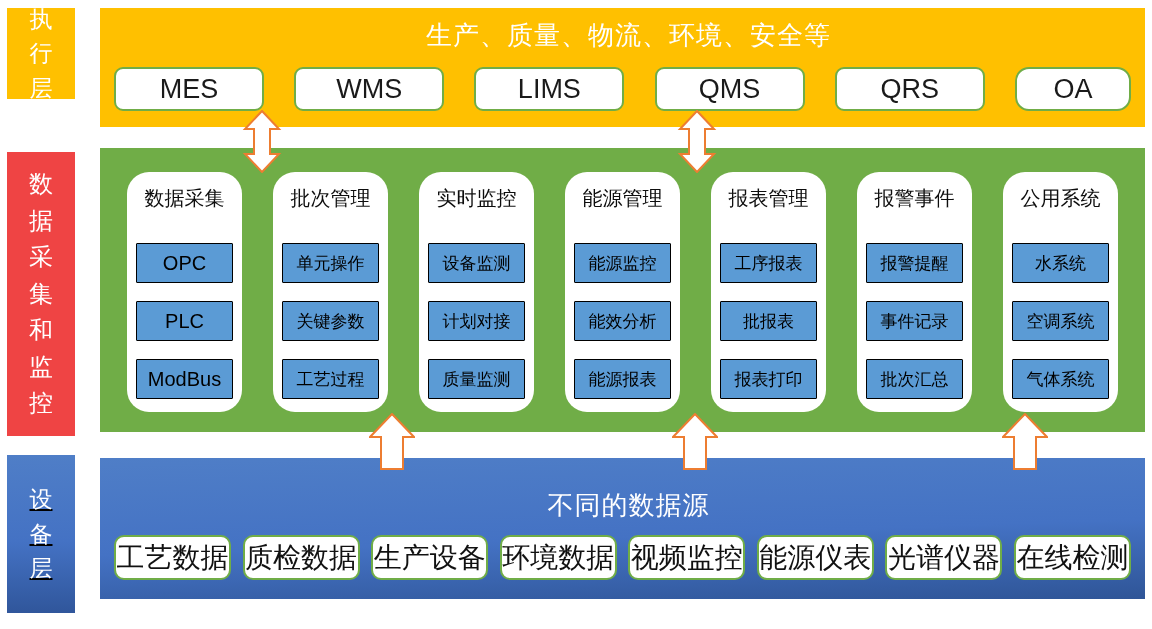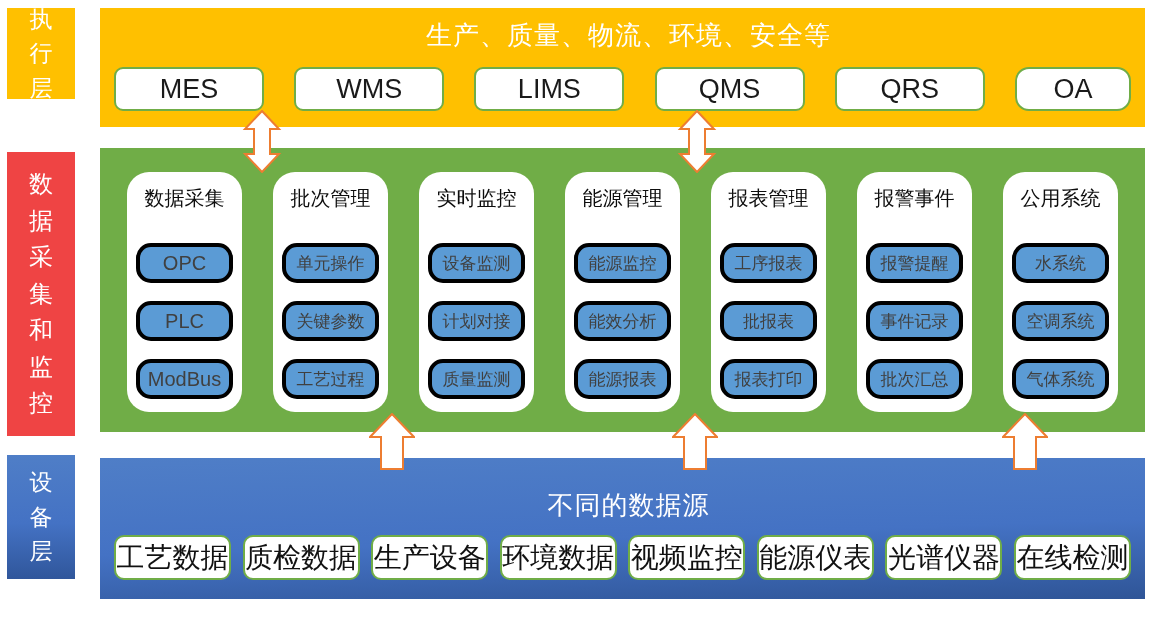--- a/index.html
+++ b/index.html
@@ -7,21 +7,21 @@
   body {
     width:1152px; height:629px; position:relative; overflow:hidden;
     font-family:"Liberation Sans", sans-serif;
   }
   .stage { position:absolute; inset:0; }
 
   
   .side { position:absolute; left:7px; width:68px; display:flex; align-items:center; justify-content:center; }
   .side-exec { top:8px;  height:91px; background:#FFC000; }
   .side-mon  { top:152px; height:284px; background:#ef4444; }
-  .side-dev  { top:455px; height:124px; background:linear-gradient(180deg,#4F7EC7 0%, #4472C4 55%, #30569B 100%); }
+  .side-dev  { top:455px; height:158px; background:linear-gradient(180deg,#4F7EC7 0%, #4472C4 55%, #30569B 100%);text-decoration:underline; }
   .vtext {
     width:1.15em; color:#ffffff; font-size:23px; line-height:1.5;
     text-align:center; word-break:break-all; overflow-wrap:anywhere;
   }
   .side-mon .vtext { font-size:24px; line-height:1.52; }
 
   
   .panel { position:absolute; left:100px; width:1045px; }
   .panel-exec { top:8px; height:119px; background:#FFC000; }
   .panel-title {
@@ -50,23 +50,23 @@
     width:115px; background:#ffffff; border-radius:22px;
     display:flex; flex-direction:column; align-items:center;
     padding:12px 9px 18px 9px;
   }
   .card-title {
     font-size:20px; color:#0d0d0d; line-height:1.45; margin-bottom:12px;
     white-space:nowrap;
   }
   .chip {
     width:97px; height:40px; flex:0 0 40px; background:#5B9BD5;
-    border:4px solid #000000; border-radius:15px;
+    border:1px solid #000000; border-radius:1px;
     display:flex; align-items:center; justify-content:center;
-    color:#404040; font-size:17px; white-space:nowrap; margin-top:18px;
+    color:#000000; font-size:17px; white-space:nowrap; margin-top:18px;
   }
   .chip:first-of-type { margin-top:0; }
   .card-latin .chip { font-size:20px; }
 
   
   .panel-dev {
     top:458px; height:141px;
     background:linear-gradient(178deg,#4F7EC7 0%, #4472C4 55%, #2F5597 100%);
   }
   .panel-dev .panel-title { top:30px; }

